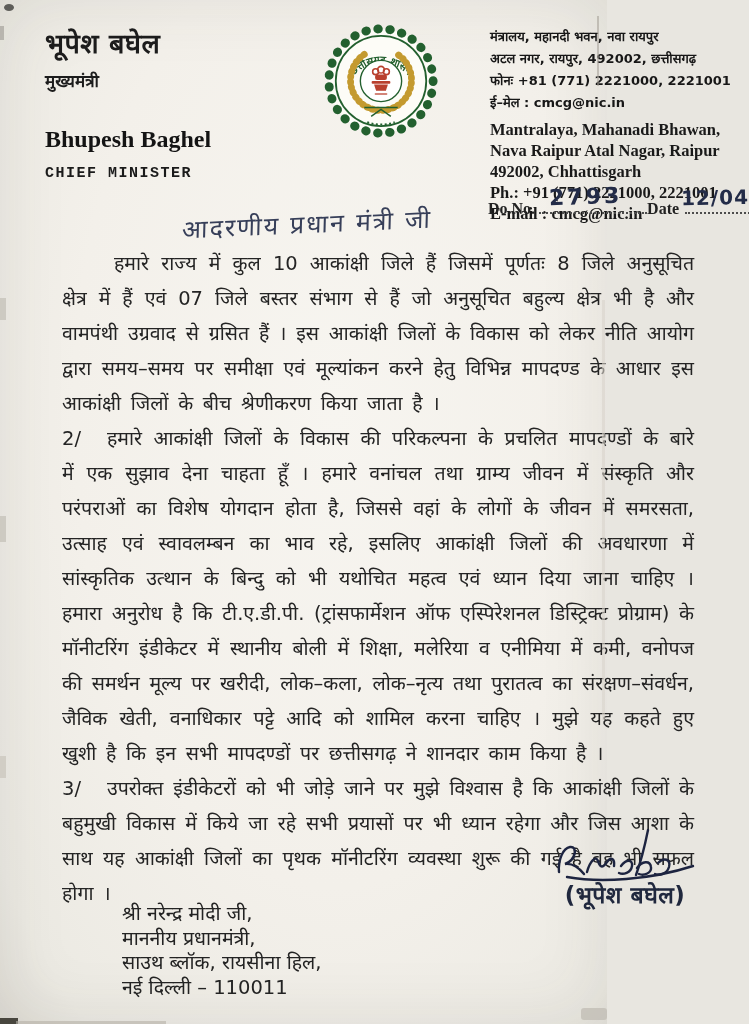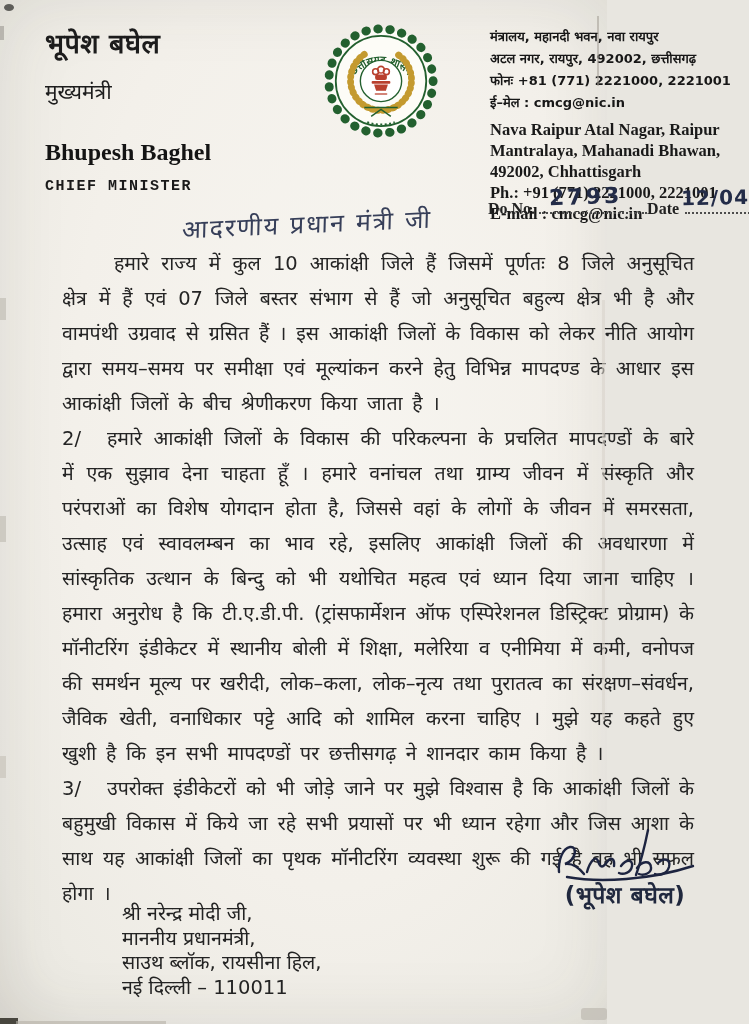--- a/index.html
+++ b/index.html
@@ -12,21 +12,21 @@
   .page{
     position:relative;width:607px;height:1024px;
     background:
       radial-gradient(ellipse at 55% 40%, #f7f5f0 0%, #f3f0ea 55%, #eceae3 88%, #e2dfd8 100%);
     box-shadow:inset 0 0 70px rgba(60,58,50,.10);
     color:#262626;
   }
   
   .hdr-left{position:absolute;left:45px;top:24px;}
   .hdr-left .hi-name{font-size:27px;font-weight:bold;color:#1c1c1c;letter-spacing:.5px;}
-  .hdr-left .hi-title{font-size:21px;font-weight:normal;margin-top:16px;color:#1c1c1c;}
+  .hdr-left .hi-title{font-size:17px;font-weight:bold;margin-top:8px;color:#1c1c1c;}
   .hdr-left .en-name{font-family:"Liberation Serif",serif;font-size:24px;font-weight:bold;margin-top:34px;color:#141414;}
   .hdr-left .en-title{font-family:Liberation Mono, monospace;font-size:15px;font-weight:bold;letter-spacing:1.5px;margin-top:12px;color:#1a1a1a;}
   .emblem{position:absolute;left:322px;top:18px;width:118px;height:126px;}
   .hdr-right{position:absolute;left:490px;top:26px;width:256px;}
   .addr-hi div{font-size:13px;font-weight:bold;line-height:22px;color:#171717;}
   .addr-en{margin-top:5px;}
   .addr-en div{font-family:"Liberation Serif",serif;font-size:16.5px;font-weight:bold;line-height:21px;color:#191919;}
   .refline{position:absolute;left:488px;top:198px;width:260px;white-space:nowrap;
     font-family:"Liberation Serif",serif;font-size:16px;font-weight:bold;color:#222;}
   .dotted{display:inline-block;border-bottom:2px dotted #4c4c4c;position:relative;height:14px;vertical-align:baseline;}
@@ -118,22 +118,22 @@
   </div>
 
   <div class="hdr-right">
     <div class="addr-hi">
       <div>मंत्रालय, महानदी भवन, नवा रायपुर</div>
       <div>अटल नगर, रायपुर, 492002, छत्तीसगढ़</div>
       <div>फोनः +81 (771) 2221000, 2221001</div>
       <div>ई–मेल : cmcg@nic.in</div>
     </div>
     <div class="addr-en">
+      <div>Mantralaya, Mahanadi Bhawan,</div>
       <div>Nava Raipur Atal Nagar, Raipur</div>
-      <div>Mantralaya, Mahanadi Bhawan,</div>
       <div>492002, Chhattisgarh</div>
       <div>Ph.: +91 (771) 2221000, 2221001</div>
       <div>E-mail :  cmcg@nic.in</div>
     </div>
   </div>
 
   <div class="refline">
     <span>Do.No.</span>
     <span class="dotted ref-no"><span class="hand">2793</span></span><span>Date</span>
     <span class="dotted ref-date"><span class="hand">12/04/2022</span></span>

